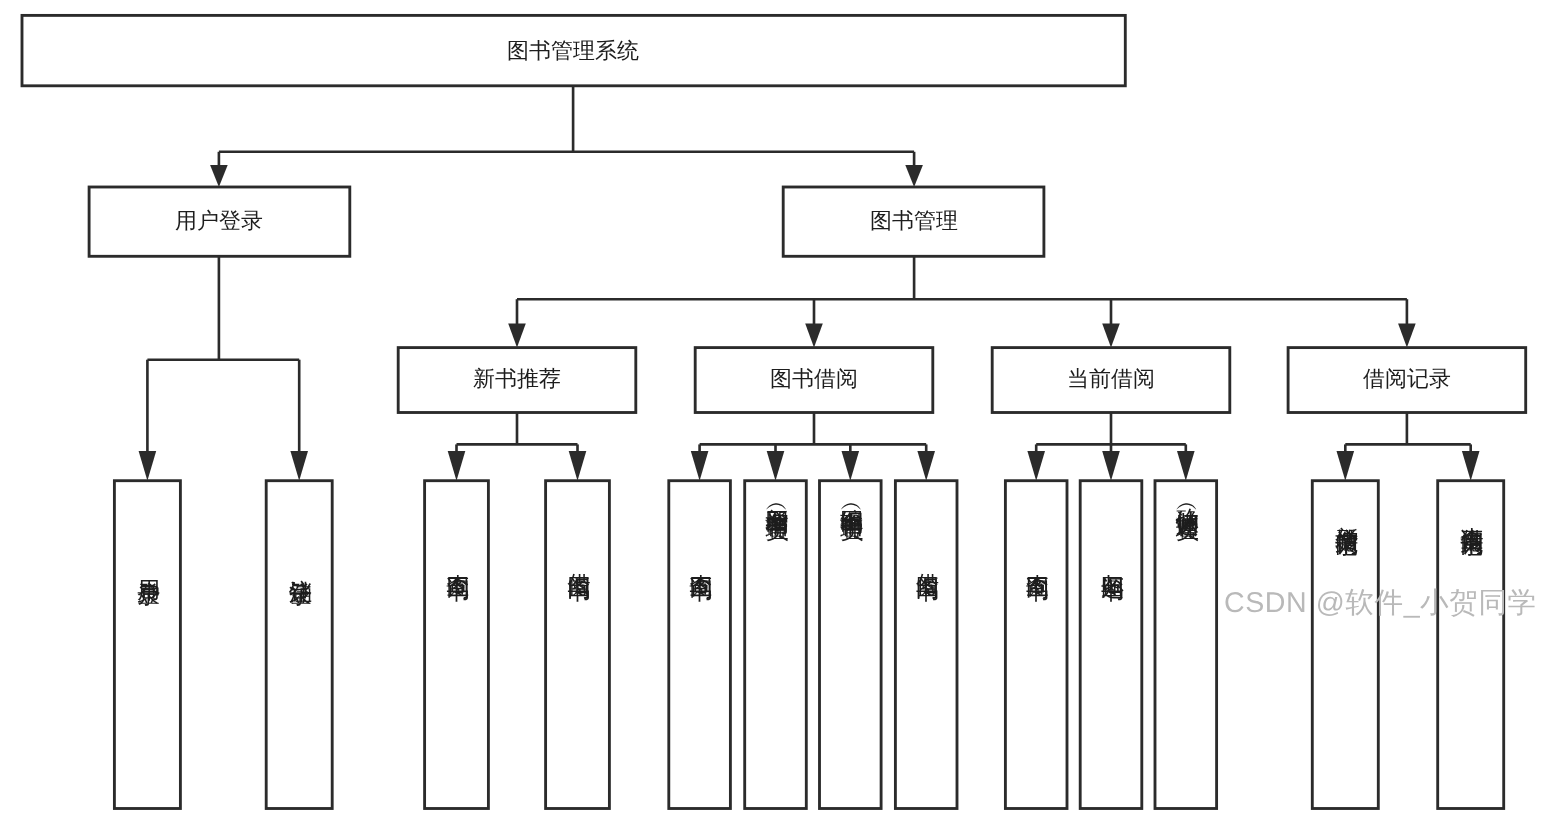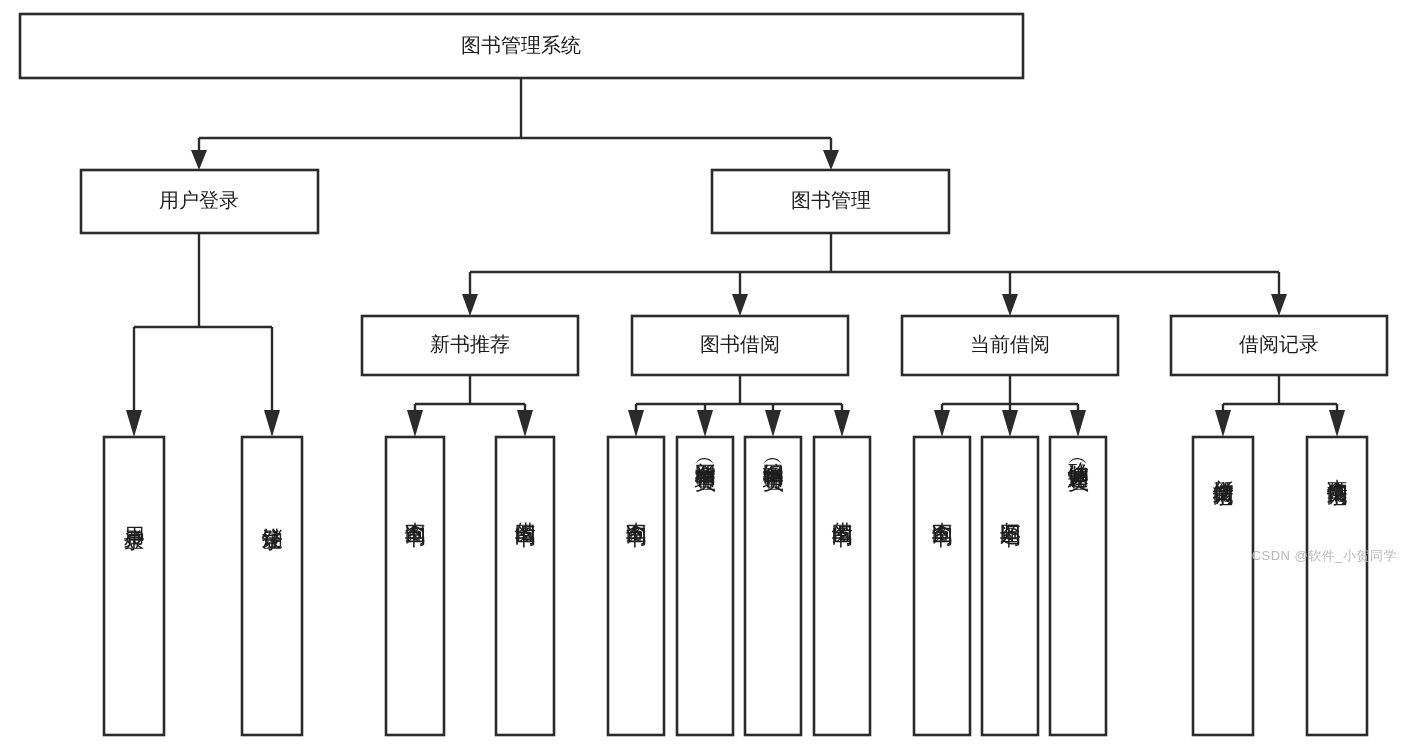--- a/index.html
+++ b/index.html
@@ -59,21 +59,21 @@
     white-space: nowrap;
     text-align: center;
     transform: translateX(-50%);
     user-select: none;
   }
   .watermark {
     position: absolute;
     right: 8px;
     bottom: 4px;
     font-family: "Liberation Sans", "DejaVu Sans", sans-serif;
-    font-size: 13px;
+    font-size: 26px;
     color: #b9b9b9;
     white-space: nowrap;
     letter-spacing: 0.5px;
   }
 </style>
 </head>
 <body>
 
 <div id="diagram-root">
 

